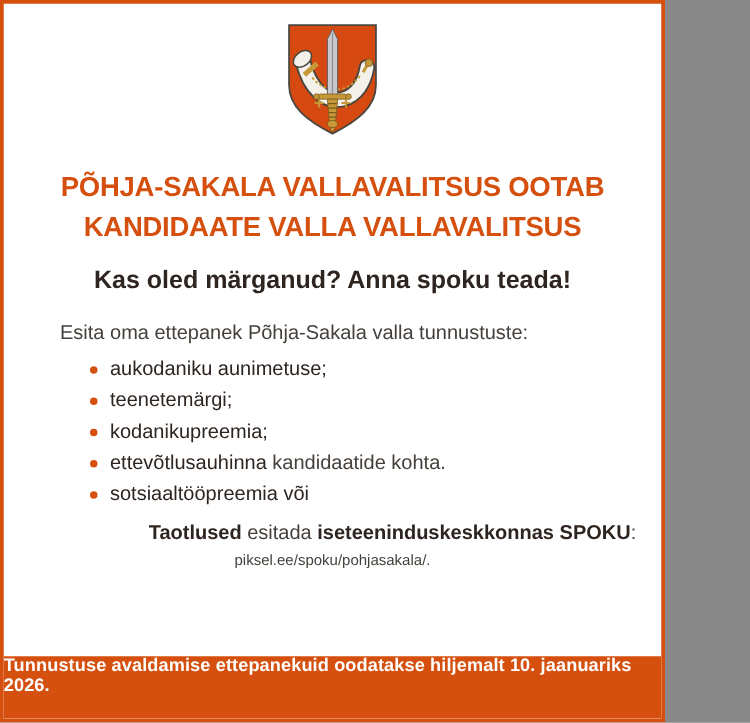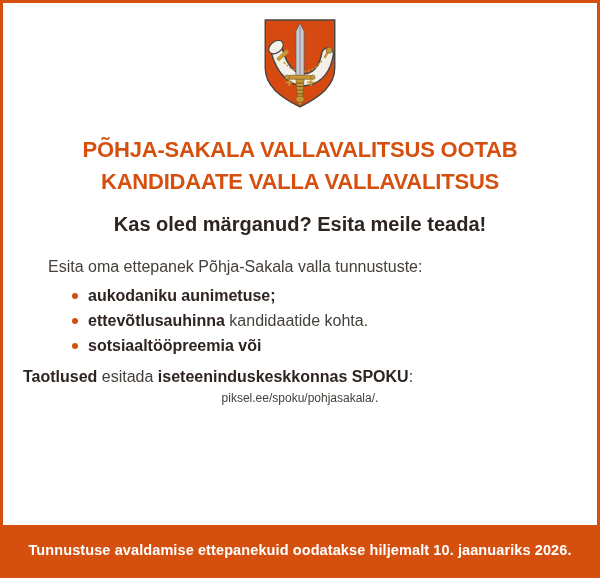--- a/index.html
+++ b/index.html
@@ -9,21 +9,21 @@
     --goldline:#7a5a1c;
     --blade:#c9c9ce;
     --horn:#f4f1ea;
     --outline:#4a4640;
     --dark:#2e2520;
     --body:#45403b;
   }
   html,body{margin:0;padding:0;background:#888;}
   .page{
     position:relative;
-    width:600px;height:578px;
+    width:532px;height:578px;
     box-sizing:border-box;
     background:#ffffff;
     border:3px solid var(--accent);
     font-family:"Liberation Sans","DejaVu Sans",sans-serif;
     overflow:hidden;
   }
   .crest{display:block;margin:14px auto 0;}
   .shield{fill:var(--shield);stroke:var(--outline);stroke-width:1.4;}
   .horn-o{fill:none;stroke:var(--outline);stroke-width:13;stroke-linecap:round;}
   .horn{fill:none;stroke:var(--horn);stroke-width:10;stroke-linecap:round;}
@@ -56,42 +56,42 @@
   ul.awards{
     list-style:none;
     margin:7px 0 0;
     padding:0 0 0 85px;
   }
   ul.awards li{
     position:relative;
     font-size:16px;line-height:25px;
     color:var(--body);
   }
-  ul.awards li b{color:var(--dark);font-weight:700;}
+  ul.awards li b{color:var(--dark);font-weight:400;}
   ul.awards li::before{
     content:"";
     position:absolute;left:-16px;top:9.5px;
     width:6px;height:6px;border-radius:50%;
     background:var(--accent);
   }
   .apply{
     margin:10px 20px 0;
-    text-align:left;
+    text-align:right;
     font-size:16px;color:var(--body);
   }
   .apply b{color:var(--dark);font-weight:700;}
   .url{
     margin:5px 0 0;
     text-align:center;
     font-size:12px;color:var(--body);
   }
   .footer{
     position:absolute;left:0;right:0;bottom:0;height:50px;
     background:var(--accent);
-    display:flex;align-items:center;justify-content:center;
+    display:flex;justify-content:center;
     color:#ffffff;font-weight:700;font-size:14.5px;
     letter-spacing:0.1px;
   }
 </style>
 </head>
 <body>
 
 <div class="page">
 
   <svg class="crest" width="78" height="93" viewBox="0 0 76 91" aria-hidden="true">
@@ -117,26 +117,28 @@
     <path class="ribs" d="M34.3,64.5 h7.4 M34.5,68 h7 M34.7,71.5 h6.6 M34.9,75 h6.2"></path>
     <ellipse class="gold" cx="38" cy="80.5" rx="4" ry="3"></ellipse>
     <circle class="gold" cx="38" cy="84.5" r="1.6"></circle>
   </svg>
 
   <h1>
     <span>PÕHJA-SAKALA VALLAVALITSUS OOTAB</span>
     <span>KANDIDAATE VALLA VALLAVALITSUS</span>
   </h1>
 
-  <h2>Kas oled märganud? Esita meile teada!</h2>
+  <h2>Kas oled märganud? Anna spoku teada!</h2>
 
   <p class="intro">Esita oma ettepanek Põhja-Sakala valla tunnustuste:</p>
 
   <ul class="awards">
     <li><b>aukodaniku aunimetuse;</b><span></span></li>
+    <li><b>teenetemärgi;</b><span></span></li>
+    <li><b>kodanikupreemia;</b><span></span></li>
     <li><b>ettevõtlusauhinna</b><span> kandidaatide kohta.</span></li>
     <li><b>sotsiaaltööpreemia või</b><span></span></li>
   </ul>
 
   <p class="apply">
     <b>Taotlused</b><span> esitada </span><b>iseteeninduskeskkonnas SPOKU</b><span>:</span>
   </p>
 
   <p class="url">piksel.ee/spoku/pohjasakala/.</p>
 

